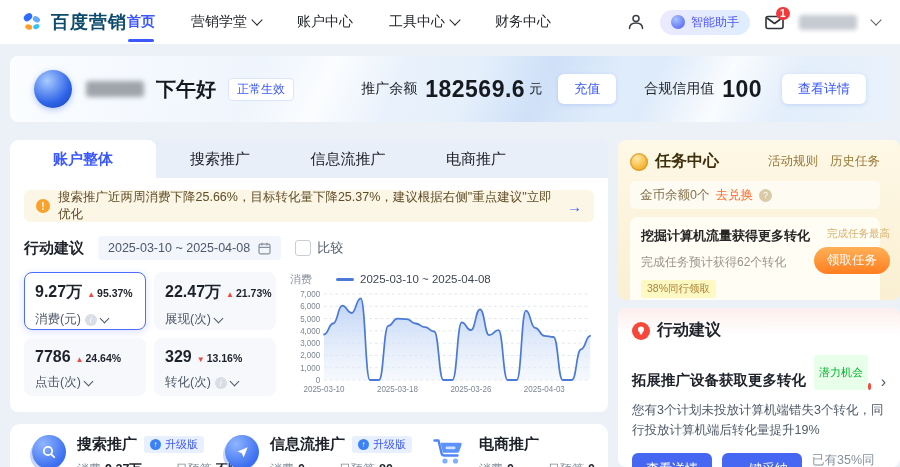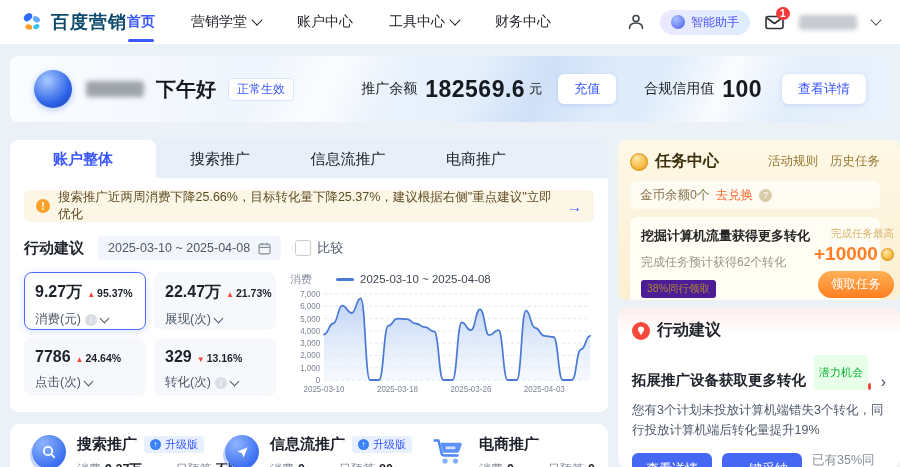--- a/index.html
+++ b/index.html
@@ -135,21 +135,21 @@
   .coin-bar{margin-top:9px;background:rgba(255,255,255,.62);border-radius:6px;height:28px;
      display:flex;align-items:center;padding:0 10px;font-size:12.5px;color:#84714A;}
   .redeem{color:#FF6A2B;margin-left:6px;cursor:pointer;}
   .q-i{width:13px;height:13px;border-radius:50%;background:#D9CBA8;color:#fff;font-size:9px;margin-left:6px;
      display:flex;align-items:center;justify-content:center;}
   .q-i::before{content:"?";}
   .task-card{margin-top:8px;background:#FFFDF4;border-radius:8px;padding:10px 11px;display:flex;
      justify-content:space-between;gap:4px;}
   .tc-title{font-size:13px;font-weight:700;color:#262626;white-space:nowrap;}
   .tc-desc{font-size:12px;color:#9B9488;margin-top:9px;white-space:nowrap;}
-  .tc-tag{display:inline-block;margin-top:9px;background:#4c1d95;color:#AD8337;font-size:10.5px;
+  .tc-tag{display:inline-block;margin-top:9px;background:#fef9c3;color:#AD8337;font-size:10.5px;
      padding:2px 6px;border-radius:3px;}
   .tc-right{text-align:right;flex-shrink:0;}
   .tc-max{font-size:10.5px;color:#D8B26E;white-space:nowrap;}
   .tc-reward{font-size:19px;font-weight:800;color:#FF7E26;margin-top:2px;display:flex;align-items:center;justify-content:flex-end;}
   .claim-btn{margin-top:6px;display:inline-block;background:linear-gradient(180deg,#FFB057,#FF7E1F);
      color:#fff;font-size:12.5px;padding:5px 13px;border-radius:14px;cursor:pointer;white-space:nowrap;}
 
   
   .action-panel{flex:1;margin-top:8px;border-radius:8px;box-sizing:border-box;overflow:hidden;
      background:linear-gradient(180deg,#FCEEEC 0%,#FFFFFF 17%);padding:12px 14px 0;}
@@ -470,24 +470,20 @@
           <span class="q-i"></span>
         </div>
         <div class="task-card">
           <div>
             <div class="tc-title">挖掘计算机流量获得更多转化</div>
             <div class="tc-desc">完成任务预计获得62个转化</div>
             <span class="tc-tag">38%同行领取</span>
           </div>
           <div class="tc-right">
             <div class="tc-max">完成任务最高</div>
-            <div class="tc-reward">
-                <span>+10000</span>
-              <span class="coin c13"></span>
-              </div>
             <span class="claim-btn">领取任务</span>
           </div>
         </div>
       </div>
 
       <div class="action-panel">
         <div class="ap-head">
           <svg width="18" height="18" viewBox="0 0 18 18">
             <circle cx="9" cy="9" r="9" fill="#F5483B"></circle>
             <circle cx="9" cy="7.4" r="3" fill="#fff"></circle>

